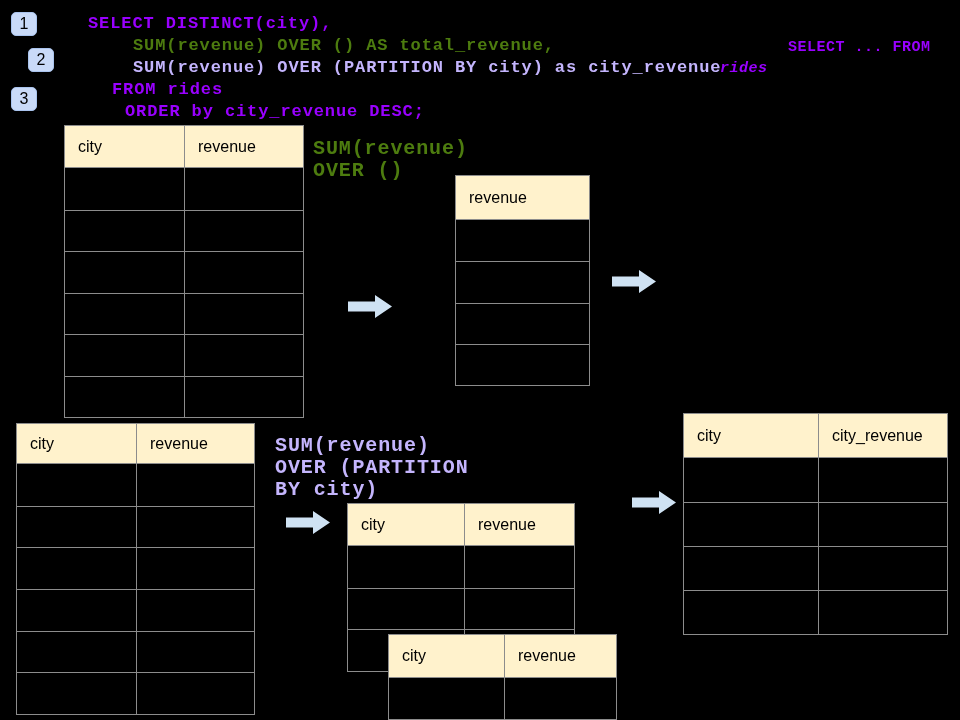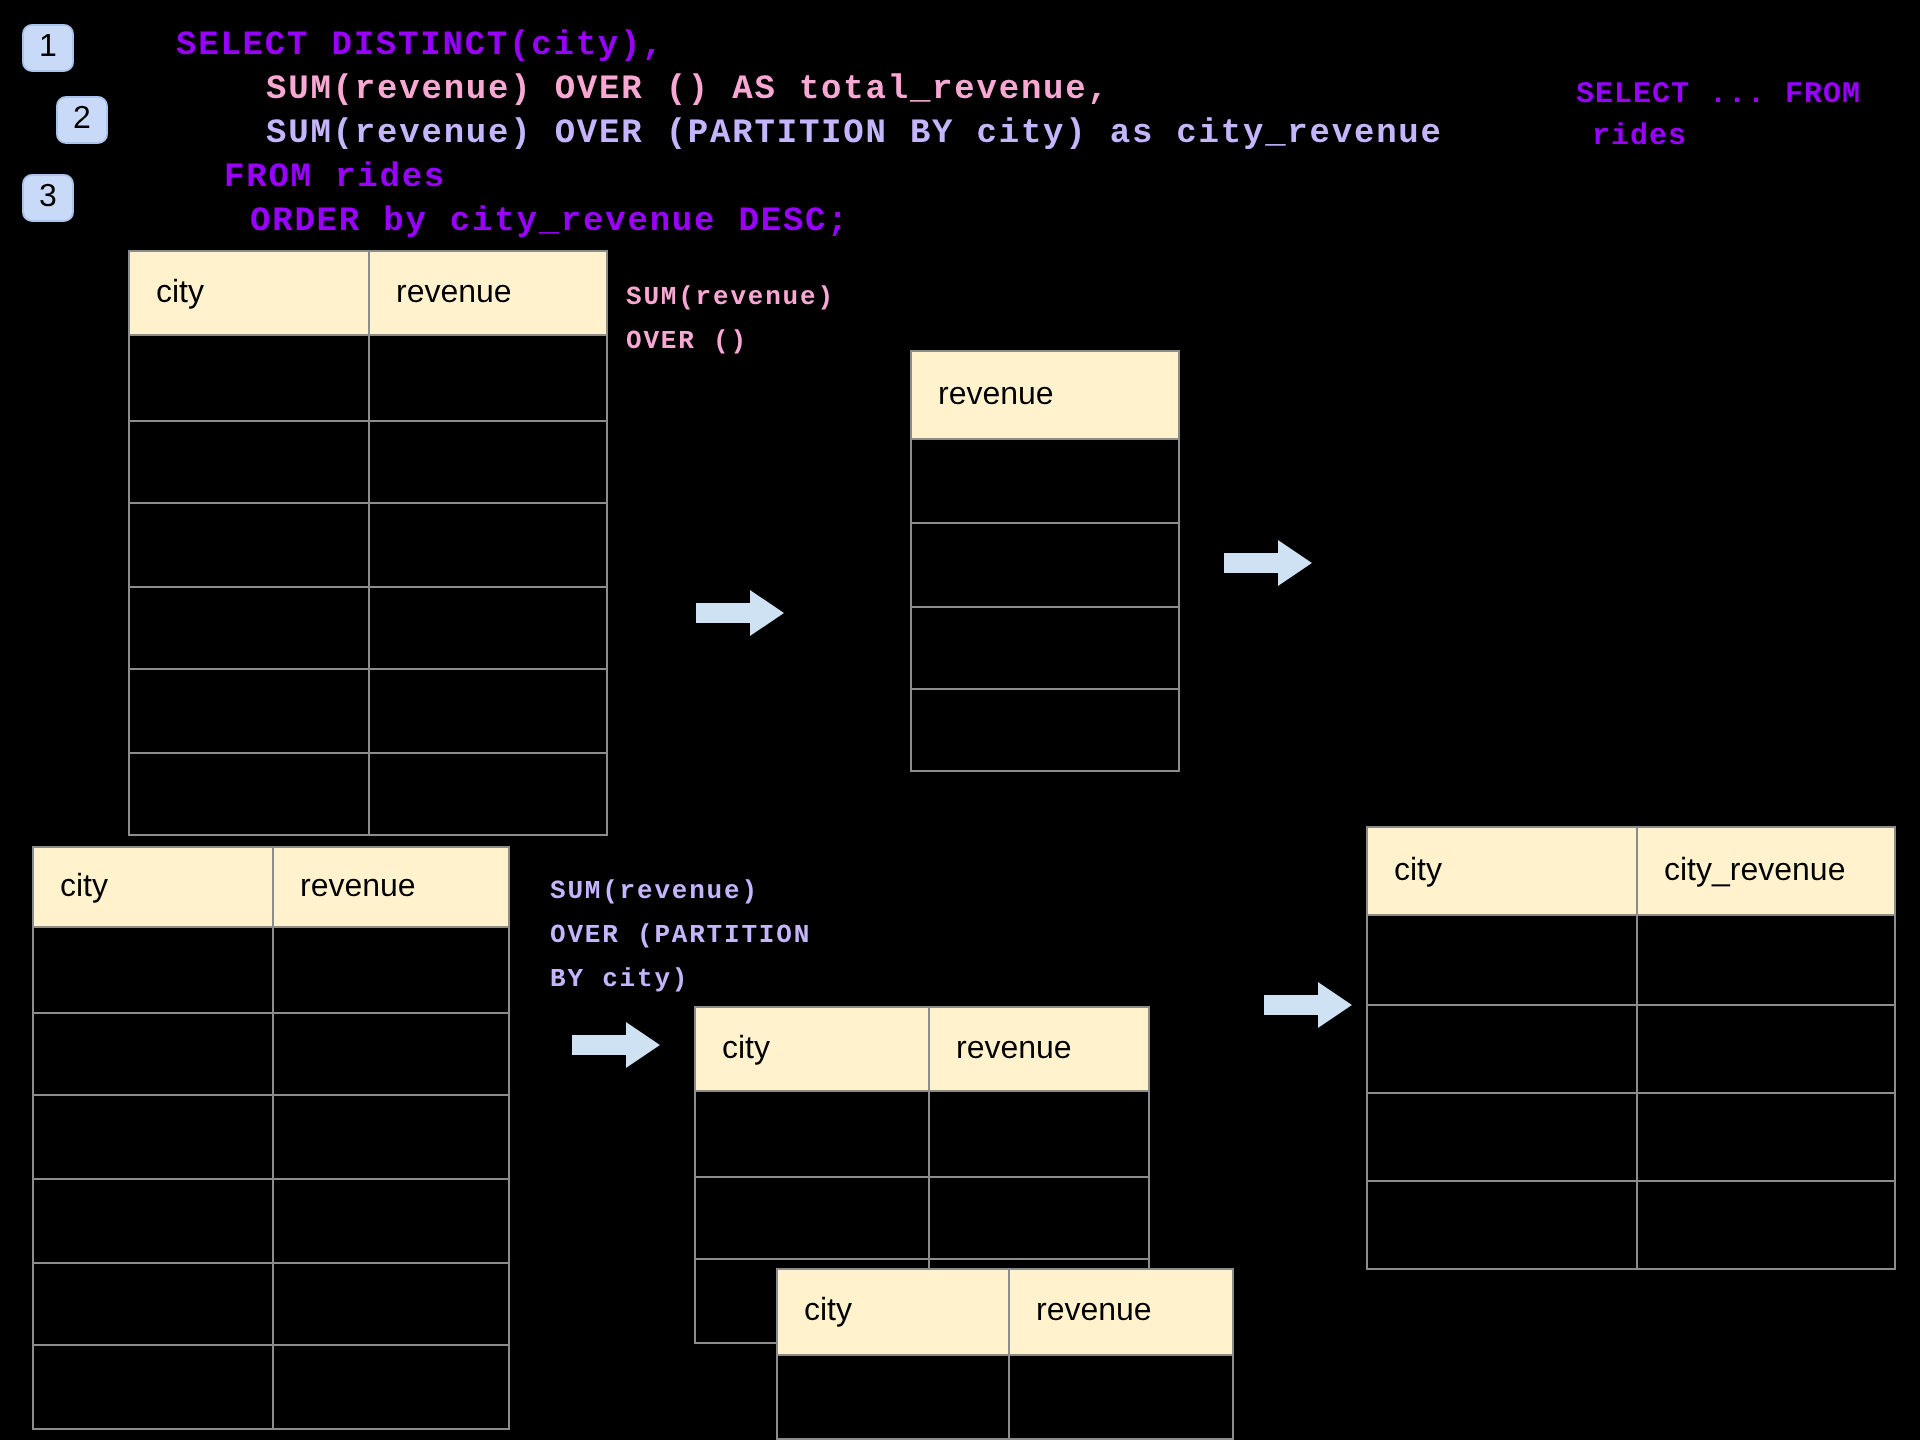--- a/index.html
+++ b/index.html
@@ -15,32 +15,32 @@
   }
   #badge1{left:11px;top:12px;}
   #badge2{left:28px;top:48px;}
   #badge3{left:11px;top:87px;}
   
   .code{
     position:absolute;font-family:"Liberation Mono","DejaVu Sans Mono",monospace;
     font-weight:bold;white-space:pre;letter-spacing:0.9px;
   }
   .c-purple{color:#9900ff;}
-  .c-red{color:#f9a8d4;}
+  .c-red{color:#4d7c0f;}
   .c-green{color:#c4b5fd;}
   .sql-main{font-size:17px;line-height:22px;}
   #sql-l1{left:88px;top:13px;}
   #sql-l2{left:133px;top:35px;}
   #sql-l3{left:133px;top:57px;}
   #sql-l4{left:112px;top:79px;}
   #sql-l5{left:112px;top:101px;margin-left:13px;}
   .sql-note{font-size:15px;line-height:21px;letter-spacing:0.5px;}
   #note-l1{left:752px;top:37px;margin-left:36px;}
-  #note-l2{left:796px;top:58px;}
-  .anno{font-size:13px;line-height:22px;}
+  #note-l2{left:720px;top:58px;font-style:italic;}
+  .anno{font-size:20px;line-height:22px;}
   #anno-red-l1{left:313px;top:138px;}
   #anno-red-l2{left:313px;top:160px;}
   #anno-green-l1{left:275px;top:435px;}
   #anno-green-l2{left:275px;top:457px;}
   #anno-green-l3{left:275px;top:479px;}
   
   .tbl{
     position:absolute;box-sizing:border-box;border:1px solid #8c8c8c;
     background:#b91c1c;
   }

